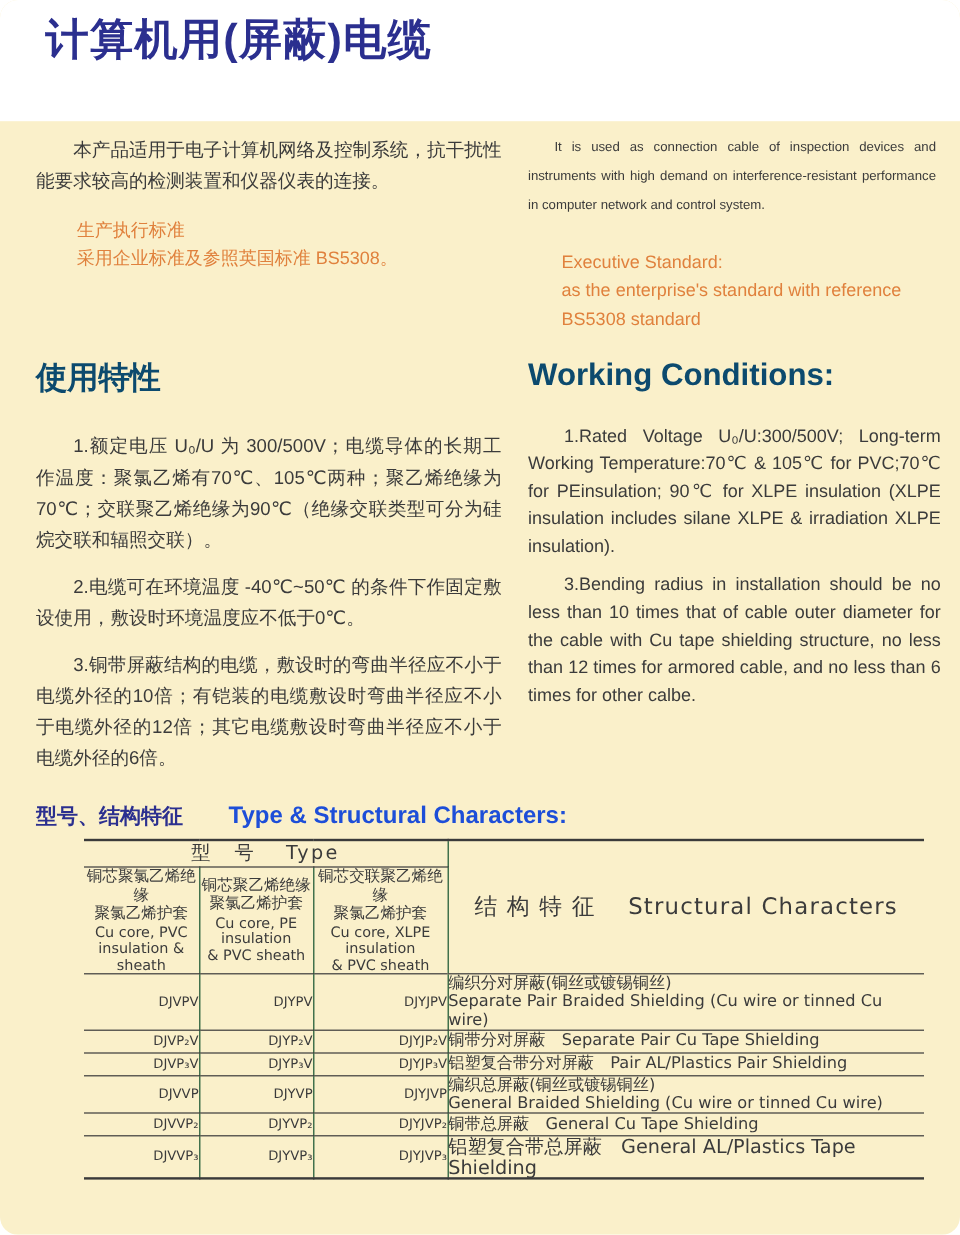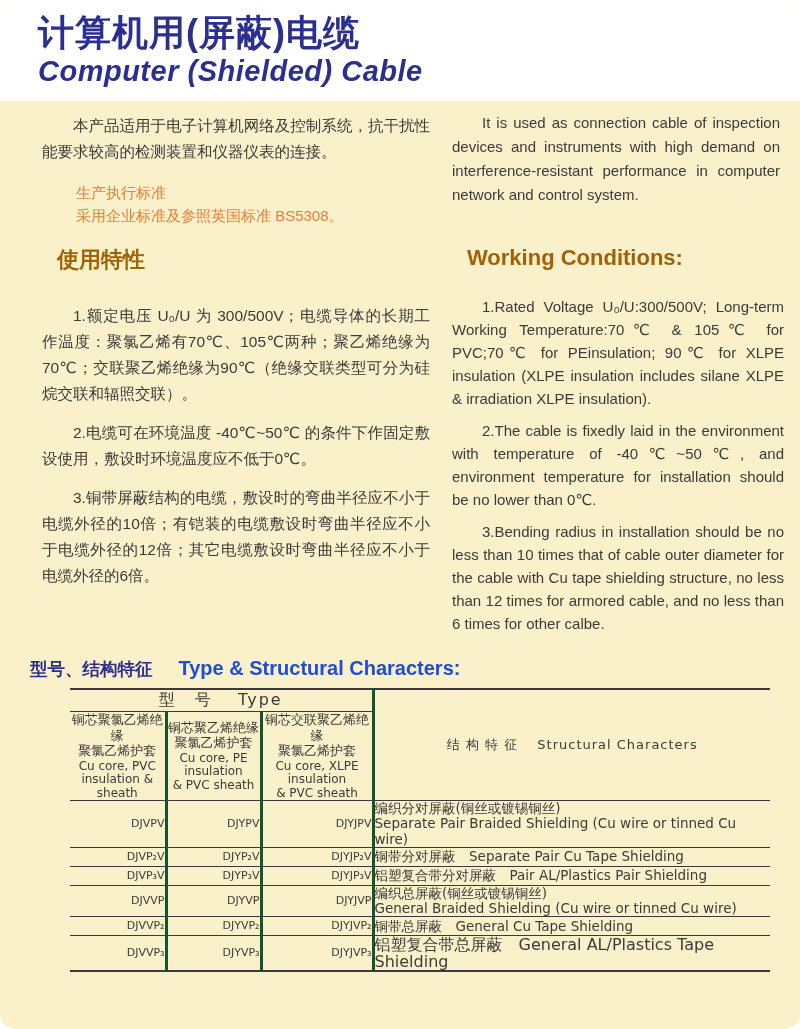--- a/index.html
+++ b/index.html
@@ -5,85 +5,87 @@
   html,body{margin:0;padding:0;background:#ffffff;}
   .page{
     position:relative;width:800px;height:1029px;overflow:hidden;
     background:#faf0ca;color:#3b3b3b;
     font-family:"Liberation Sans","DejaVu Sans",sans-serif;
     border-radius:15px;
   }
   .band-top{background:#ffffff;height:101px;box-sizing:border-box;padding:13px 0 0 38px;}
   .title-zh{margin:0;color:#2b2f8f;font-size:36px;font-weight:bold;letter-spacing:1px;line-height:40px;}
   .title-en{margin:2px 0 0 0;color:#2b2f8f;font-size:29px;font-weight:bold;font-style:italic;line-height:33px;letter-spacing:0.5px;}
-  .cols{display:grid;grid-template-columns:388px 1fr;column-gap:22px;padding:0 16px 0 42px;}
+  .cols{display:grid;grid-template-columns:388px 1fr;column-gap:22px;padding:0 16px 0 30px;}
   .intro-zh{margin:12px 0 0 0;font-size:15.5px;line-height:26px;text-align:justify;text-indent:2em;}
-  .intro-en{margin:10px 4px 0 0;font-size:15px;line-height:24px;text-align:justify;text-indent:2em;}
+  .intro-en{margin:10px 4px 0 0;font-size:11px;line-height:24px;text-align:justify;text-indent:2em;}
   .std{margin-top:16px;color:#e0813d;font-size:15px;line-height:23px;padding-left:34px;}
   .std-en{margin-top:24px;color:#e0813d;font-size:15px;line-height:24px;padding-left:28px;}
   .std div{margin:0;}
-  .sec-h{margin:18px 0 0 15px;color:#a16207;font-size:22px;font-weight:bold;}
+  .sec-h{margin:18px 0 0 0;color:#0c4a6e;font-size:26px;font-weight:bold;}
   .para-zh{margin:13px 0 0 0;font-size:15.5px;line-height:26px;text-align:justify;text-indent:2em;}
   .para-en{margin:9px 0 0 0;font-size:15px;line-height:23px;text-align:justify;text-indent:2em;}
   .para-zh:first-of-type{margin-top:28px;}
   .para-en:first-of-type{margin-top:24px;}
-  .tbl-title{display:flex;align-items:baseline;gap:26px;margin:22px 0 7px 30px;}
+  .tbl-title{display:flex;align-items:baseline;gap:38px;margin:22px 0 7px 30px;}
   .tbl-title .zh{color:#2b2f8f;font-size:17.5px;font-weight:bold;}
   .tbl-title .en{color:#1d4ed8;font-size:20px;font-weight:bold;}
   table.spec{
     margin-left:70px;width:700px;border-collapse:collapse;table-layout:fixed;
     border-top:2px solid #3a3a3a;border-bottom:2px solid #3a3a3a;
     font-family:"DejaVu Sans","Liberation Sans",sans-serif;
   }
   table.spec col.c1{width:96px;} table.spec col.c2{width:95px;} table.spec col.c3{width:112px;} table.spec col.c4{width:397px;}
   table.spec th,table.spec td{padding:0;font-weight:normal;border-bottom:1px solid #3a3a3a;}
-  .vdiv{border-right:3px solid #14532d;}
+  .vdiv{border-right:1px solid #14532d;}
   th.type-group{font-size:16px;letter-spacing:2px;height:20px;text-align:center;white-space:pre-line;}
-  th.struct-hd{font-size:13px;text-align:center;letter-spacing:1px;white-space:pre-line;}
+  th.struct-hd{font-size:19px;text-align:center;letter-spacing:1px;white-space:pre-line;}
   th.colhead{vertical-align:middle;height:61px;}
   th.colhead .zh{font-size:13px;line-height:15.5px;text-align:center;white-space:pre-line;}
   th.colhead .en{font-size:12px;line-height:13.5px;text-align:center;white-space:pre-line;margin-top:1px;}
   td.type{font-size:11px;text-align:right;line-height:18px;}
   td.desc{font-size:13.5px;line-height:15.3px;padding:0 0 0 5px;white-space:pre-line;margin-left:11px;}
   td.desc.large{font-size:16px;line-height:17px;}
 </style>
 </head>
 <body>
 
 <div class="page">
 
   <div class="band-top">
     <h1 class="title-zh">计算机用(屏蔽)电缆</h1>
-    <h2 class="title-en">Computer (Shielded) Cable</h2>
   </div>
 
   <div class="cols">
     <div>
       <p class="intro-zh">本产品适用于电子计算机网络及控制系统，抗干扰性能要求较高的检测装置和仪器仪表的连接。</p>
       <div class="std">
         <div>生产执行标准</div>
         <div>采用企业标准及参照英国标准 BS5308。</div>
       </div>
     </div>
     <div>
       <p class="intro-en">It is used as connection cable of inspection devices and instruments with high demand on interference-resistant performance in computer network and control system.</p>
+      <div class="std-en">
+        <div>Executive Standard:</div>
+        <div>as the enterprise's standard with reference BS5308 standard</div>
+      </div>
     </div>
   </div>
 
   <div class="cols">
     <div>
       <h3 class="sec-h">使用特性</h3>
       <p class="para-zh">1.额定电压 U₀/U 为 300/500V；电缆导体的长期工作温度：聚氯乙烯有70℃、105℃两种；聚乙烯绝缘为70℃；交联聚乙烯绝缘为90℃（绝缘交联类型可分为硅烷交联和辐照交联）。</p>
       <p class="para-zh">2.电缆可在环境温度 -40℃~50℃ 的条件下作固定敷设使用，敷设时环境温度应不低于0℃。</p>
       <p class="para-zh">3.铜带屏蔽结构的电缆，敷设时的弯曲半径应不小于电缆外径的10倍；有铠装的电缆敷设时弯曲半径应不小于电缆外径的12倍；其它电缆敷设时弯曲半径应不小于电缆外径的6倍。</p>
     </div>
     <div>
       <h3 class="sec-h">Working Conditions:</h3>
       <p class="para-en">1.Rated Voltage U₀/U:300/500V; Long-term Working Temperature:70℃ &amp; 105℃ for PVC;70℃ for PEinsulation; 90℃ for XLPE insulation (XLPE insulation includes silane XLPE &amp; irradiation XLPE insulation).</p>
-      <p class="para-en">2.The cable is fixedly laid in the environment with temperature of -40℃~50℃, and environment temperature for installation should be no lower than 0℃.</p>
       <p class="para-en">3.Bending radius in installation should be no less than 10 times that of cable outer diameter for the cable with Cu tape shielding structure, no less than 12 times for armored cable, and no less than 6 times for other calbe.</p>
     </div>
   </div>
 
   <div class="tbl-title">
     <span class="zh">型号、结构特征</span>
     <span class="en">Type &amp; Structural Characters:</span>
   </div>
 
   <table class="spec">

